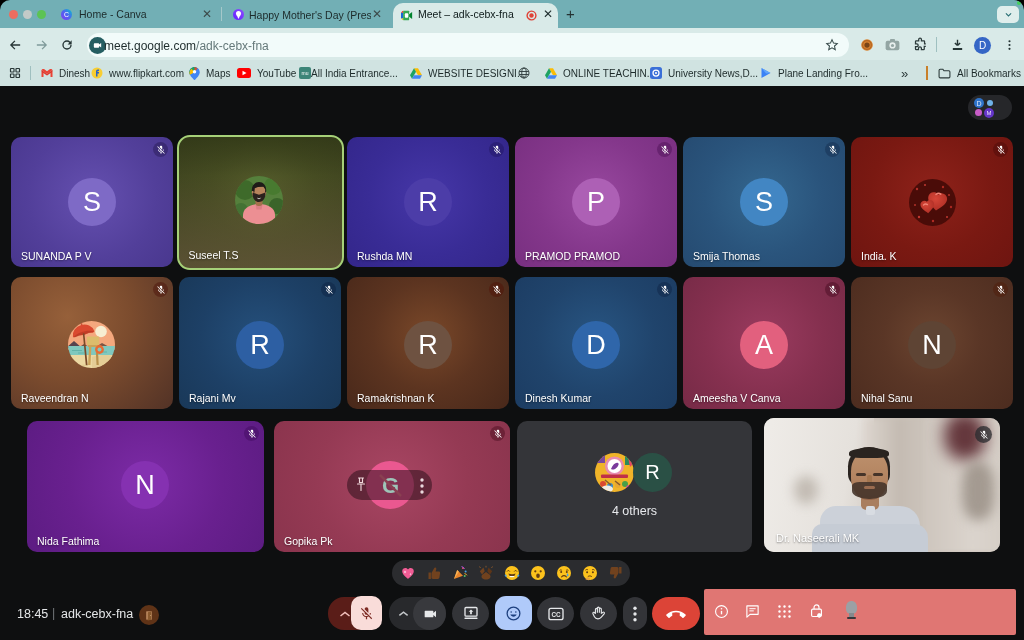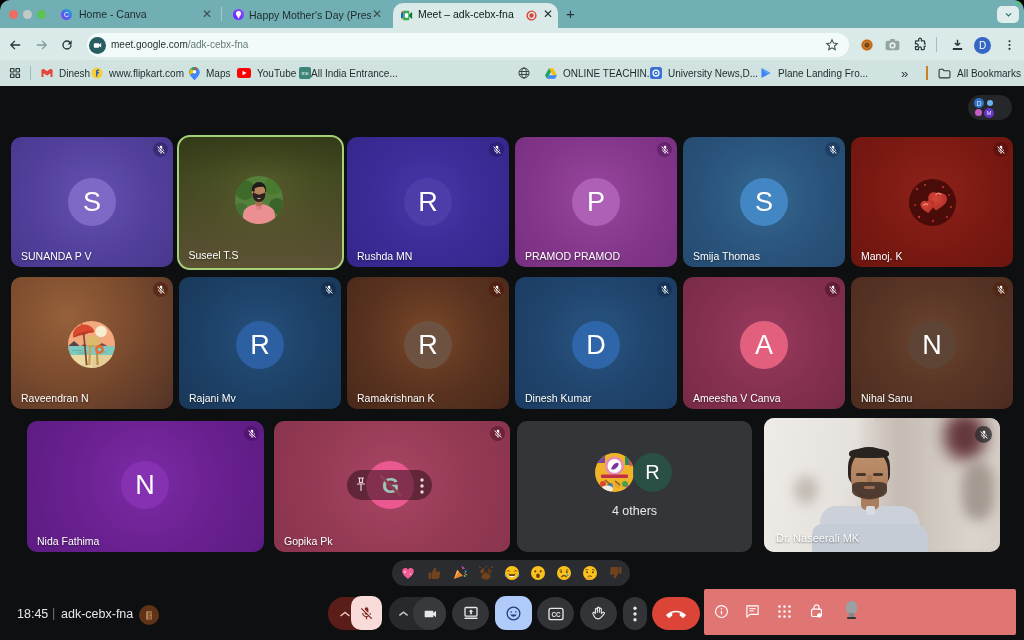--- a/index.html
+++ b/index.html
@@ -99,21 +99,21 @@
         </svg>
     <svg class="abs" style="left:60px;top:10px" width="14" height="14" viewBox="0 0 24 24">
           <path d="M12 4a8 8 0 1 0 8 8h-2.3a5.7 5.7 0 1 1-5.7-5.7c1.6 0 3 .6 4 1.7l-3 3H20V4l-2.4 2.4A7.9 7.9 0 0 0 12 4z" fill="#263535"></path>
         </svg>
     <div id="urlpill"></div>
     <div class="abs" style="left:89px;top:9px;width:17px;height:17px;border-radius:50%;background:#265e62;display:flex;align-items:center;justify-content:center">
           <svg width="11" height="11" viewBox="0 0 24 24" fill="#fff">
             <path d="M14 7H5.5C4.7 7 4 7.7 4 8.5v7c0 .8.7 1.5 1.5 1.5H14c.8 0 1.5-.7 1.5-1.5v-2.2l4.5 3.2V6.5l-4.5 3.2V8.5C15.5 7.7 14.8 7 14 7z"></path>
           </svg>
         </div>
-    <div class="abs" style="left:111px;top:11px;font-size:10px;color:#1e2c2c">meet.google.com<span style="color:#65797a">/adk-cebx-fna</span></div>
+    <div class="abs" style="left:104px;top:11px;font-size:12px;color:#1e2c2c">meet.google.com<span style="color:#65797a">/adk-cebx-fna</span></div>
     <svg class="abs" style="left:825px;top:10px" width="14" height="14" viewBox="0 0 24 24" fill="none" stroke="#394b4b" stroke-width="1.8">
           <path d="M12 3l2.7 5.8 6.3.7-4.7 4.3 1.3 6.2-5.6-3.2-5.6 3.2 1.3-6.2L3 9.5l6.3-.7z"></path>
         </svg>
     <svg class="abs" style="left:860px;top:10px" width="14" height="14" viewBox="0 0 24 24">
           <circle cx="12" cy="12" r="10" fill="#d9822e"></circle>
           <circle cx="12" cy="12" r="4.5" fill="#7a4517"></circle>
           <circle cx="12" cy="12" r="7.5" fill="none" stroke="#b06524" stroke-width="2"></circle>
         </svg>
     <svg class="abs" style="left:885px;top:10px" width="15" height="13" viewBox="0 0 24 20">
           <rect x="1" y="4" width="22" height="15" rx="3" fill="#93a5a3"></rect>
@@ -175,20 +175,28 @@
             <path d="M11 5.5l8 4.5-8 4.5z" fill="#fff"></path>
           </svg>
           <span style="margin-left:6px">YouTube</span>
         </div>
     <div class="bk" style="left:299px">
           <svg width="12" height="12" viewBox="0 0 24 24">
             <rect width="24" height="24" rx="4" fill="#3c8578"></rect>
             <text x="12" y="16" font-size="10" fill="#fff" text-anchor="middle" font-family="Liberation Sans">mu</text>
           </svg>
           <span style="margin-left:0">All India Entrance...</span>
+        </div>
+    <div class="bk" style="left:410px">
+          <svg width="12" height="11" viewBox="0 0 24 21">
+            <path d="M8 0h8l8 14h-8z" fill="#fbbc04"></path>
+            <path d="M8 0L0 14l4 7 8-14z" fill="#1ea362"></path>
+            <path d="M4 21h16l4-7H8z" fill="#4285f4"></path>
+          </svg>
+          <span style="margin-left:6px">WEBSITE DESIGNI...</span>
         </div>
     <div class="bk" style="left:518px">
           <svg width="12" height="12" viewBox="0 0 24 24" fill="none" stroke="#2a3838" stroke-width="1.8">
             <circle cx="12" cy="12" r="10"></circle>
             <ellipse cx="12" cy="12" rx="4.5" ry="10"></ellipse>
             <path d="M2.5 9h19M2.5 15h19"></path>
           </svg>
         </div>
     <div class="bk" style="left:545px">
           <svg width="12" height="11" viewBox="0 0 24 21">
@@ -316,21 +324,21 @@
             <circle cx="42" cy="28" r="1.2" fill="#a82820"></circle>
             <defs>
               <path id="hh" d="M12 21C7 17 2.5 13.2 2.5 8.8 2.5 5.6 4.9 3.2 8 3.2c1.6 0 3 .7 4 2 1-1.3 2.4-2 4-2 3.1 0 5.5 2.4 5.5 5.6 0 4.4-4.5 8.2-9.5 12.2z"></path>
             </defs>
             <use href="#hh" fill="url(#hg)" transform="translate(18 9) rotate(8)"></use>
             <use href="#hh" fill="url(#hg)" transform="translate(9 20) scale(.72) rotate(-6)"></use>
             <path d="M27 15.5c1.4-1.2 3.4-1.4 4.8-.4" stroke="#ef8375" stroke-width="1.5" fill="none" stroke-linecap="round"></path>
             <path d="M14.5 26c1.1-1 2.8-1.2 4-.4" stroke="#ef8375" stroke-width="1.3" fill="none" stroke-linecap="round"></path>
           </g>
         </svg>
-    <div class="nm">Manoj. K</div>
+    <div class="nm">India. K</div>
     <div class="mb" style="background:rgba(60,5,5,.35)">
           <svg viewBox="0 0 24 24" fill="#fff">
             <path d="M19 11h-1.7c0 .74-.16 1.43-.43 2.05l1.23 1.23c.56-.98.9-2.09.9-3.28zm-4.02.17c0-.06.02-.11.02-.17V5c0-1.66-1.34-3-3-3S9 3.34 9 5v.18l5.98 5.99zM4.27 3L3 4.27l6.01 6.01V11c0 1.66 1.33 3 2.99 3 .22 0 .44-.03.65-.08l1.66 1.66c-.71.33-1.5.52-2.31.52-2.76 0-5.3-2.1-5.3-5.1H5c0 3.41 2.72 6.23 6 6.72V21h2v-3.28c.91-.13 1.77-.45 2.54-.9L19.73 21 21 19.73 4.27 3z"></path>
           </svg>
         </div>
   </div>
 
   <div class="tile" style="left:11px;top:191px;width:162px;height:132px;background:radial-gradient(circle at 35% 30%,#96603a 0%,#7c4c2e 45%,#523226 100%)">
     <svg class="abs" style="left:57px;top:44px" width="47" height="47" viewBox="0 0 47 47">
           <defs>

